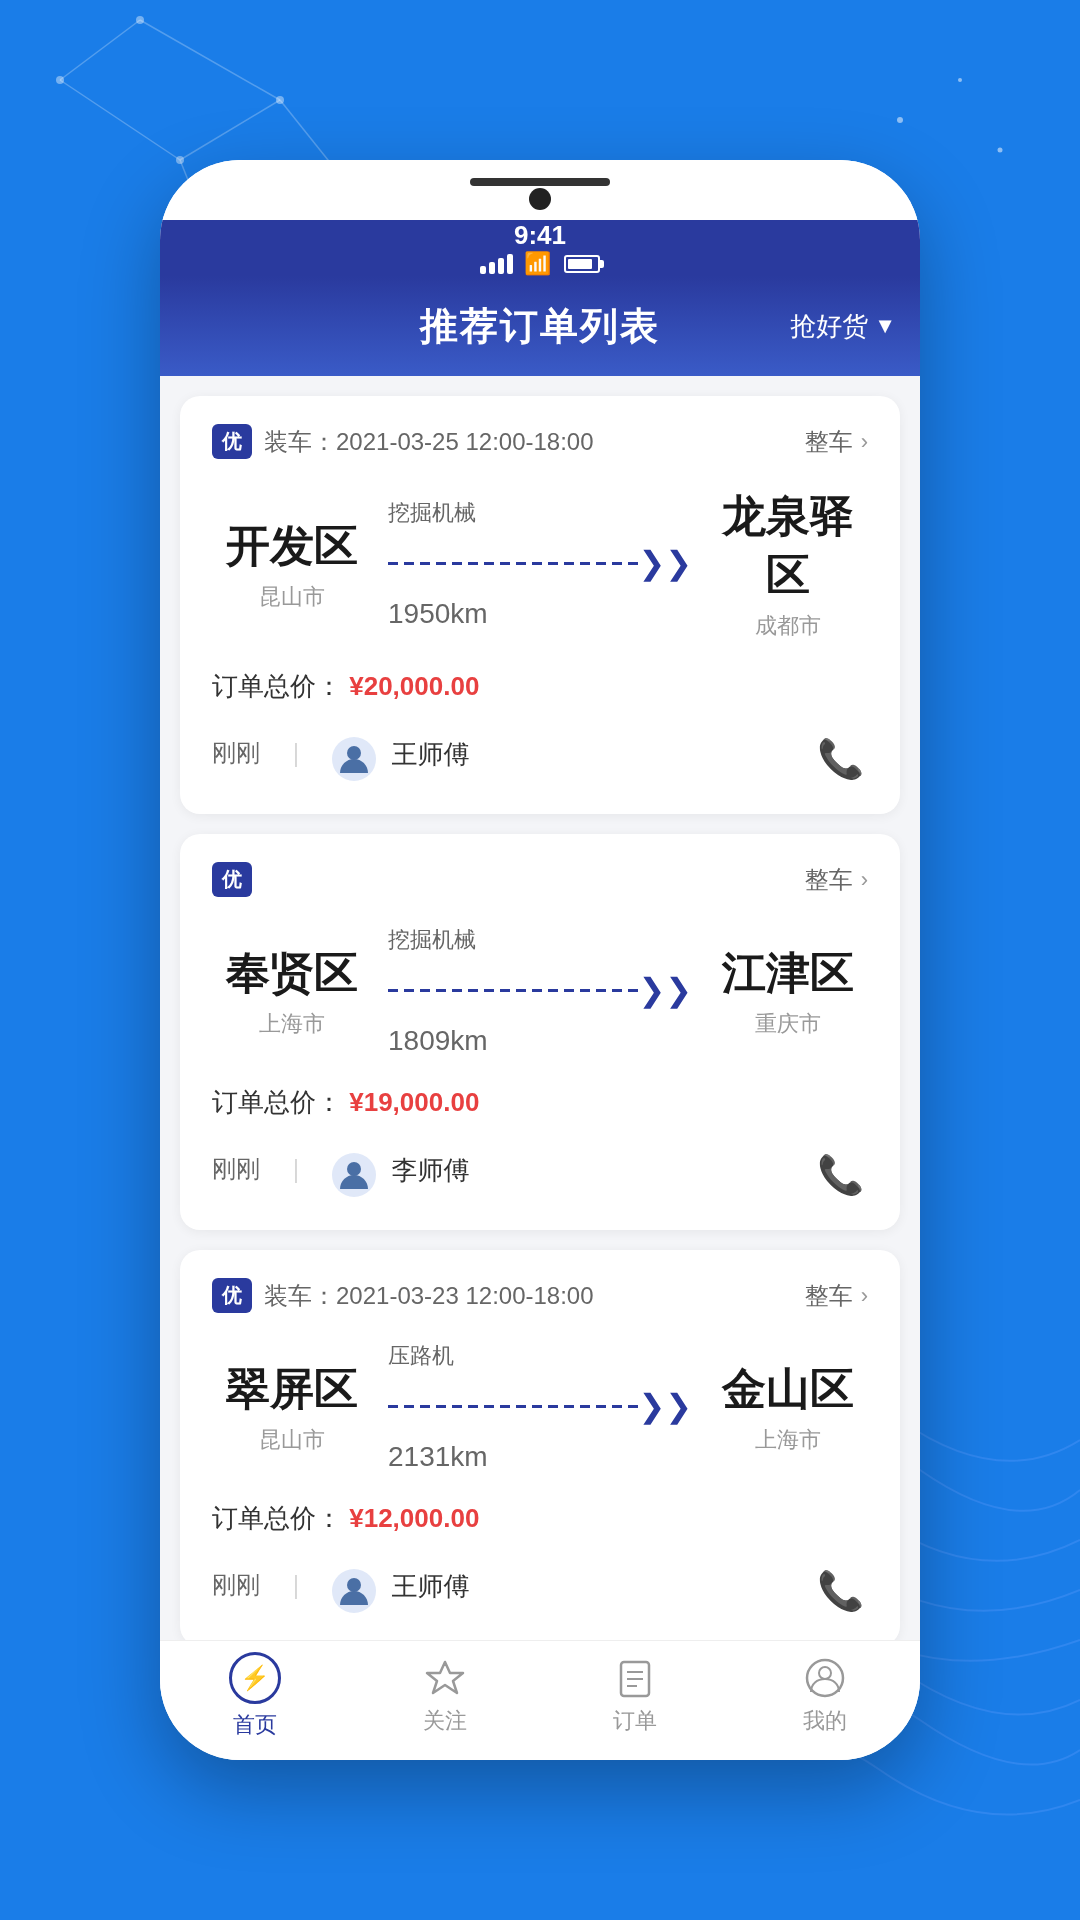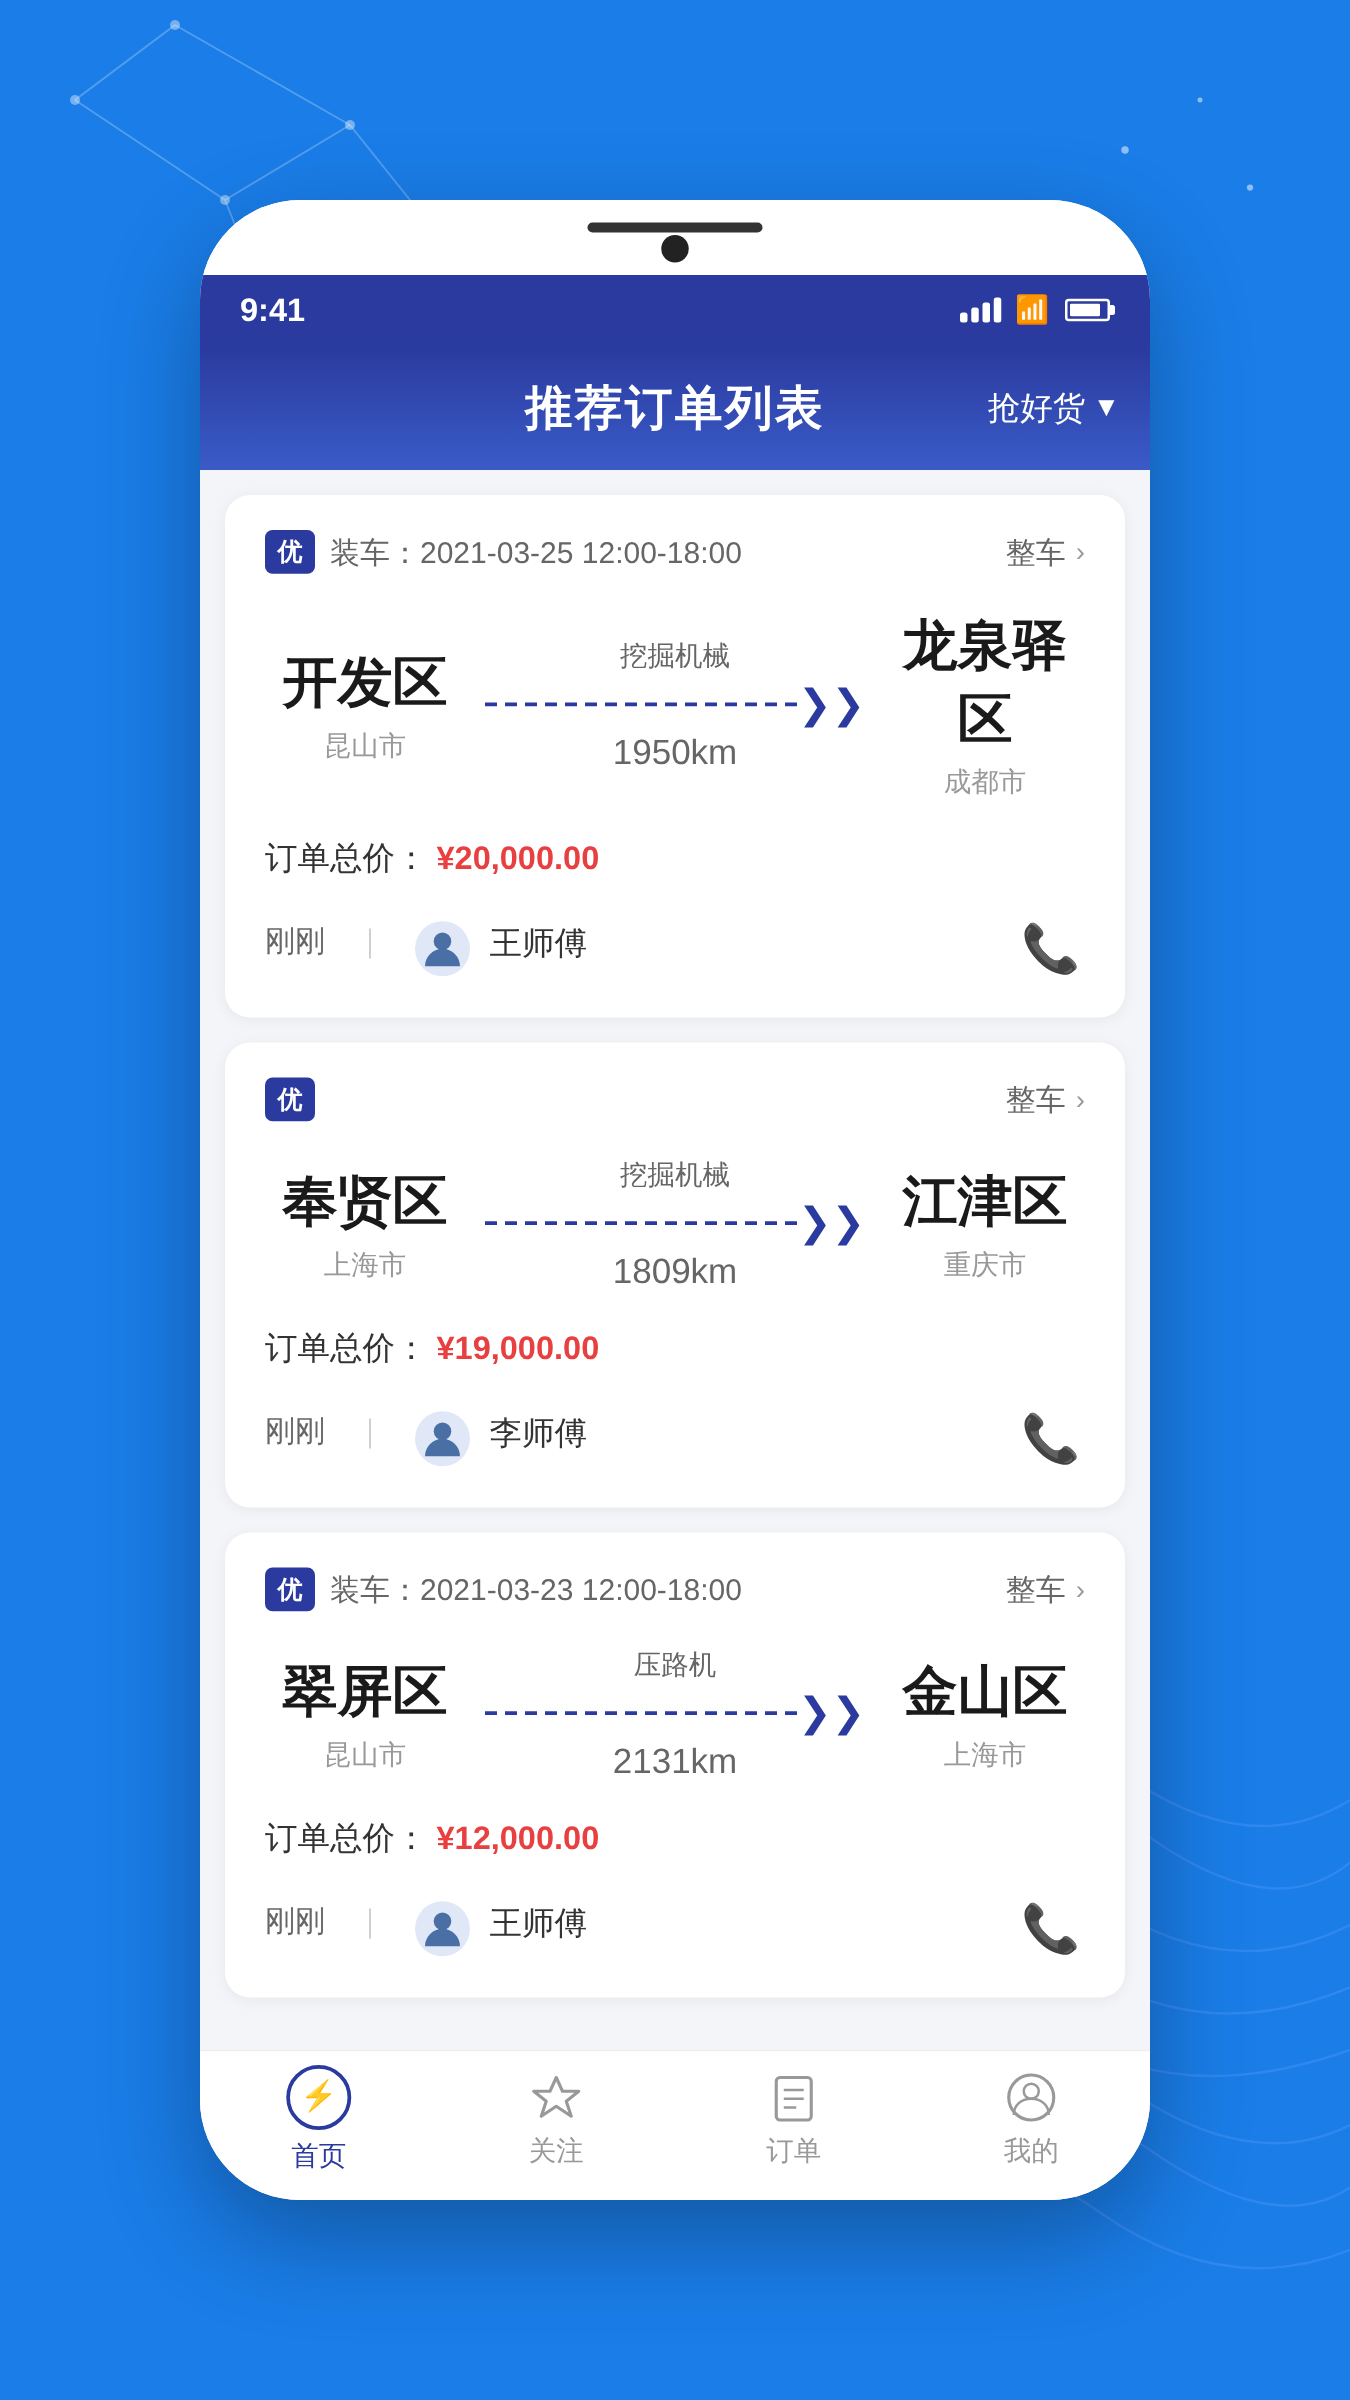--- a/index.html
+++ b/index.html
@@ -68,20 +68,21 @@
     .status-bar {
       background: #2a3a9e;
       height: 56px;
       display: flex;
       align-items: center;
       justify-content: space-between;
       padding: 0 32px;
       color: white;
       font-size: 26px;
       font-weight: 600;
+      flex-direction: column;
     }
     .status-icons {
       display: flex;
       align-items: center;
       gap: 12px;
     }
     .signal-bars {
       display: flex;
       align-items: flex-end;
       gap: 3px;
@@ -221,22 +222,21 @@
       margin-bottom: 6px;
     }
     .location-city {
       font-size: 22px;
       color: #999;
     }
     .route-middle {
       flex: 1;
       display: flex;
       flex-direction: column;
-      align-items: center;
-      gap: 4px;
+      gap: 16px;
       padding: 0 16px;
     }
     .cargo-type {
       font-size: 22px;
       color: #666;
     }
     .route-line {
       display: flex;
       align-items: center;
       width: 100%;

